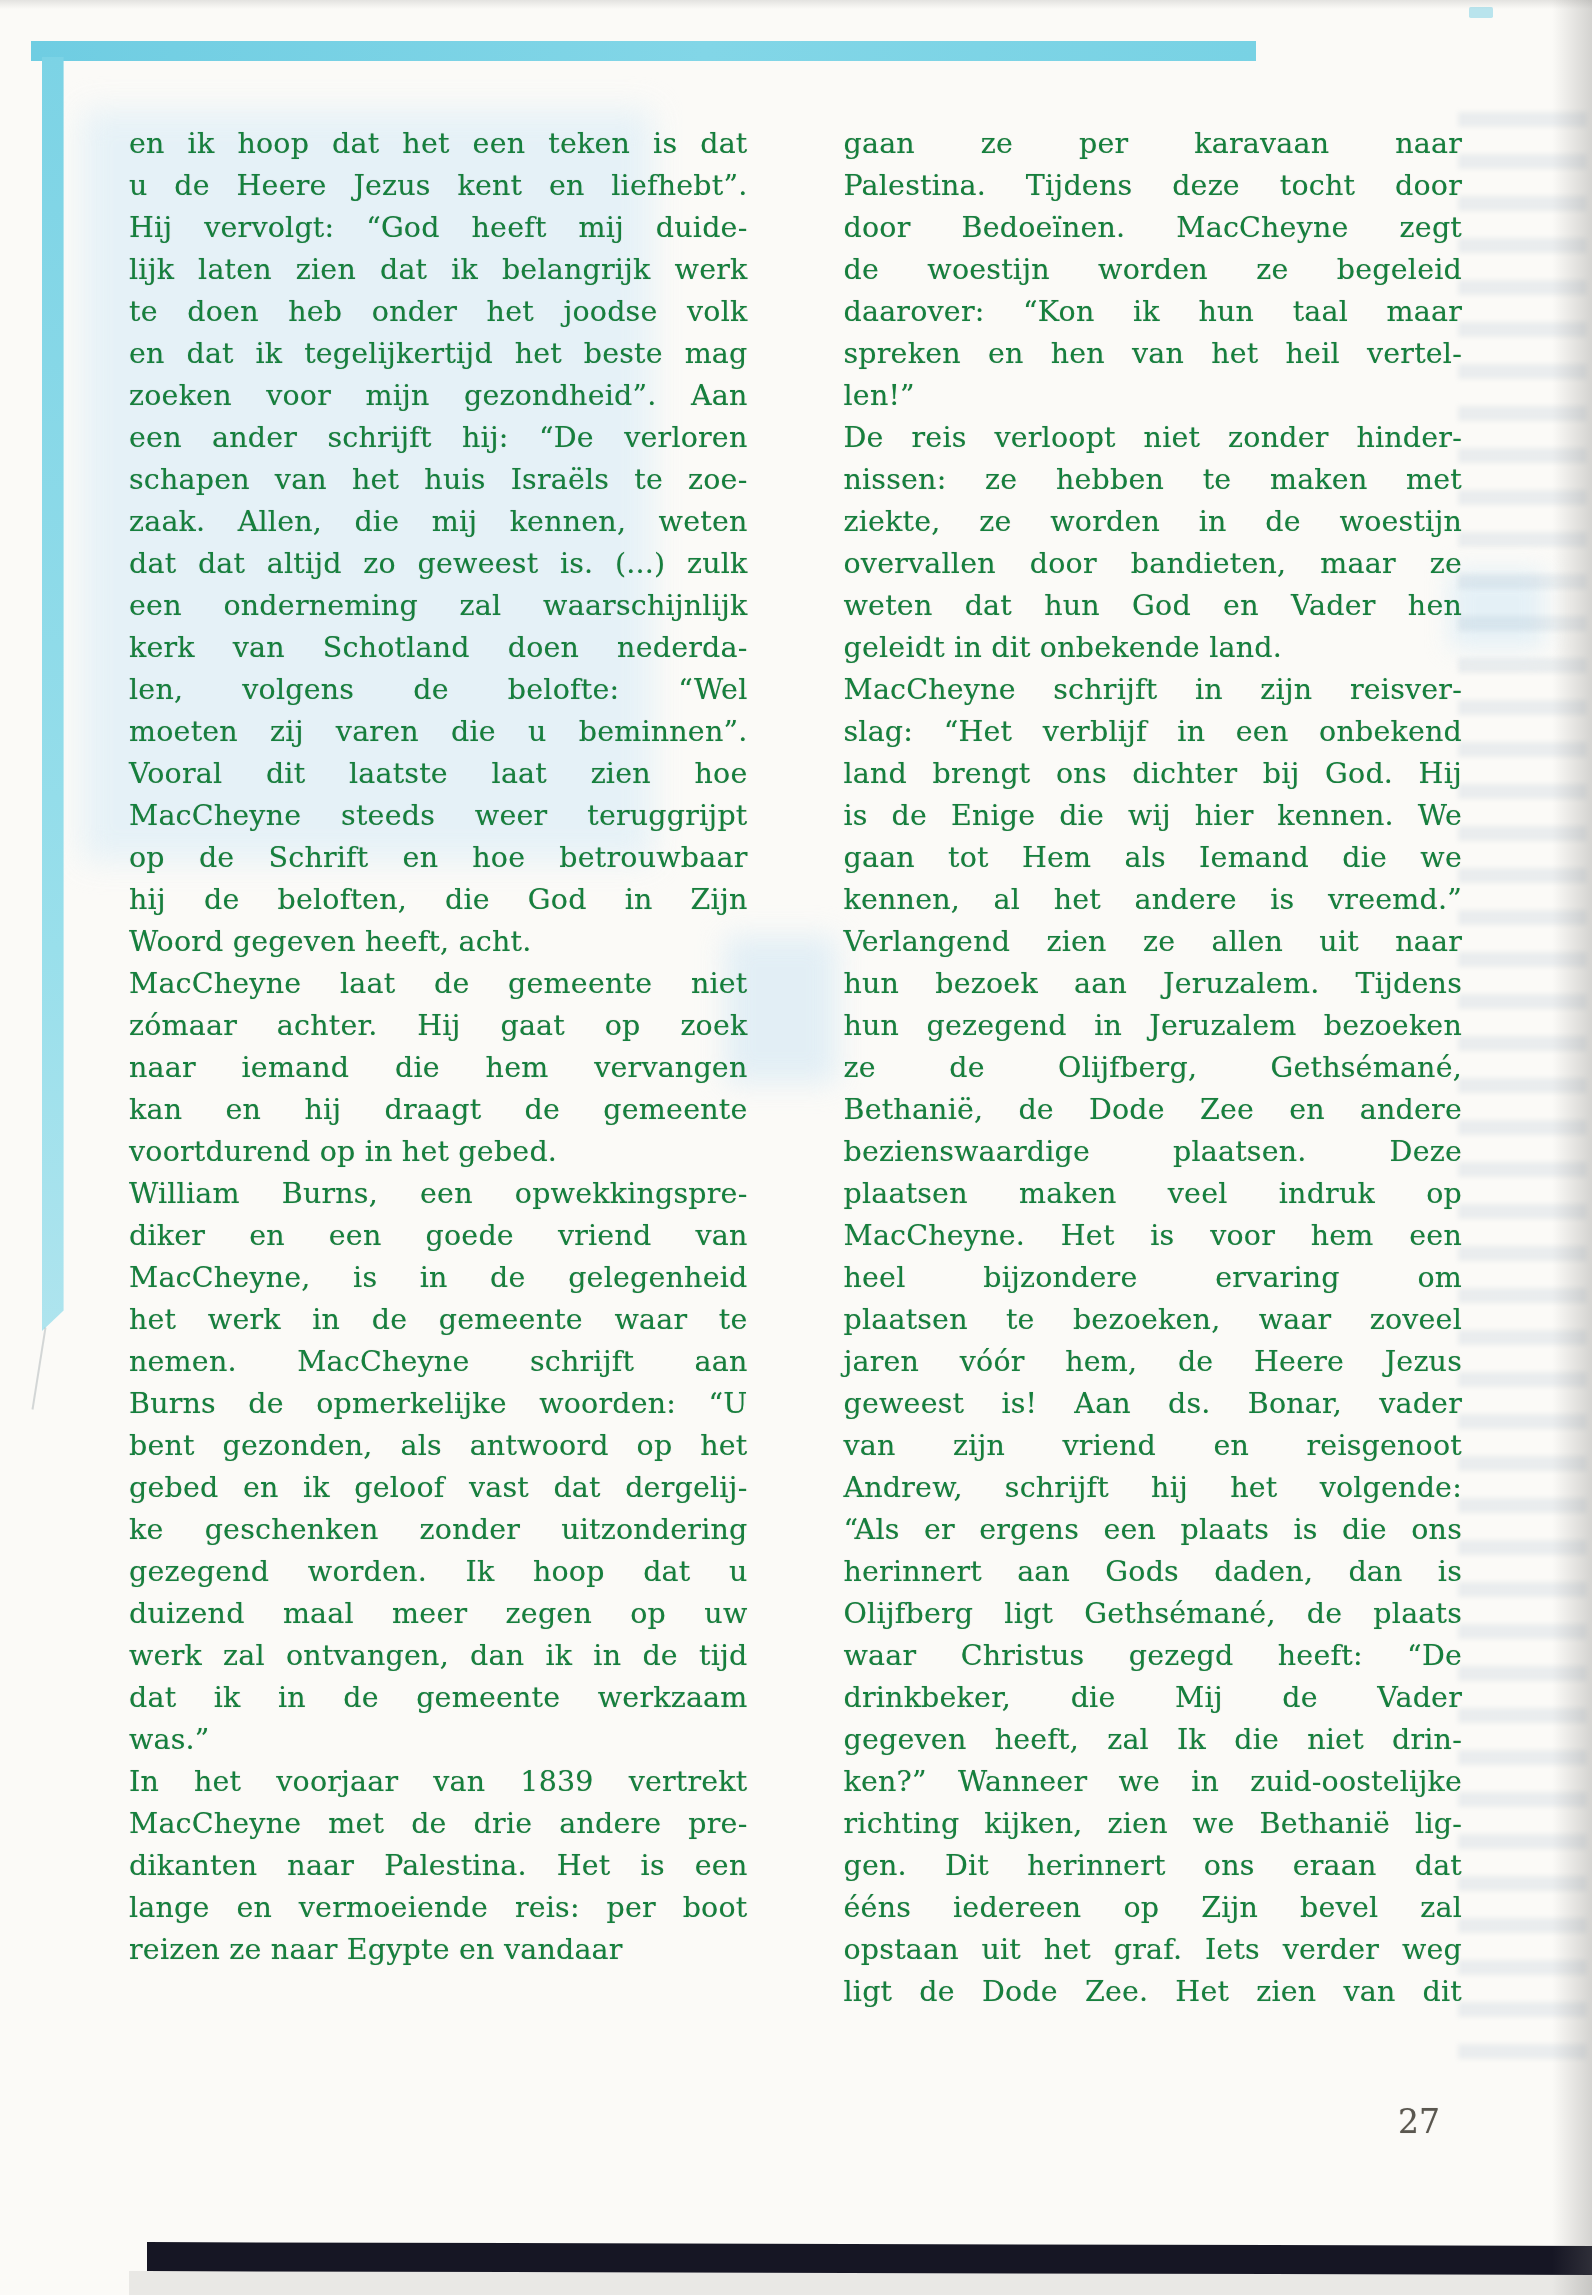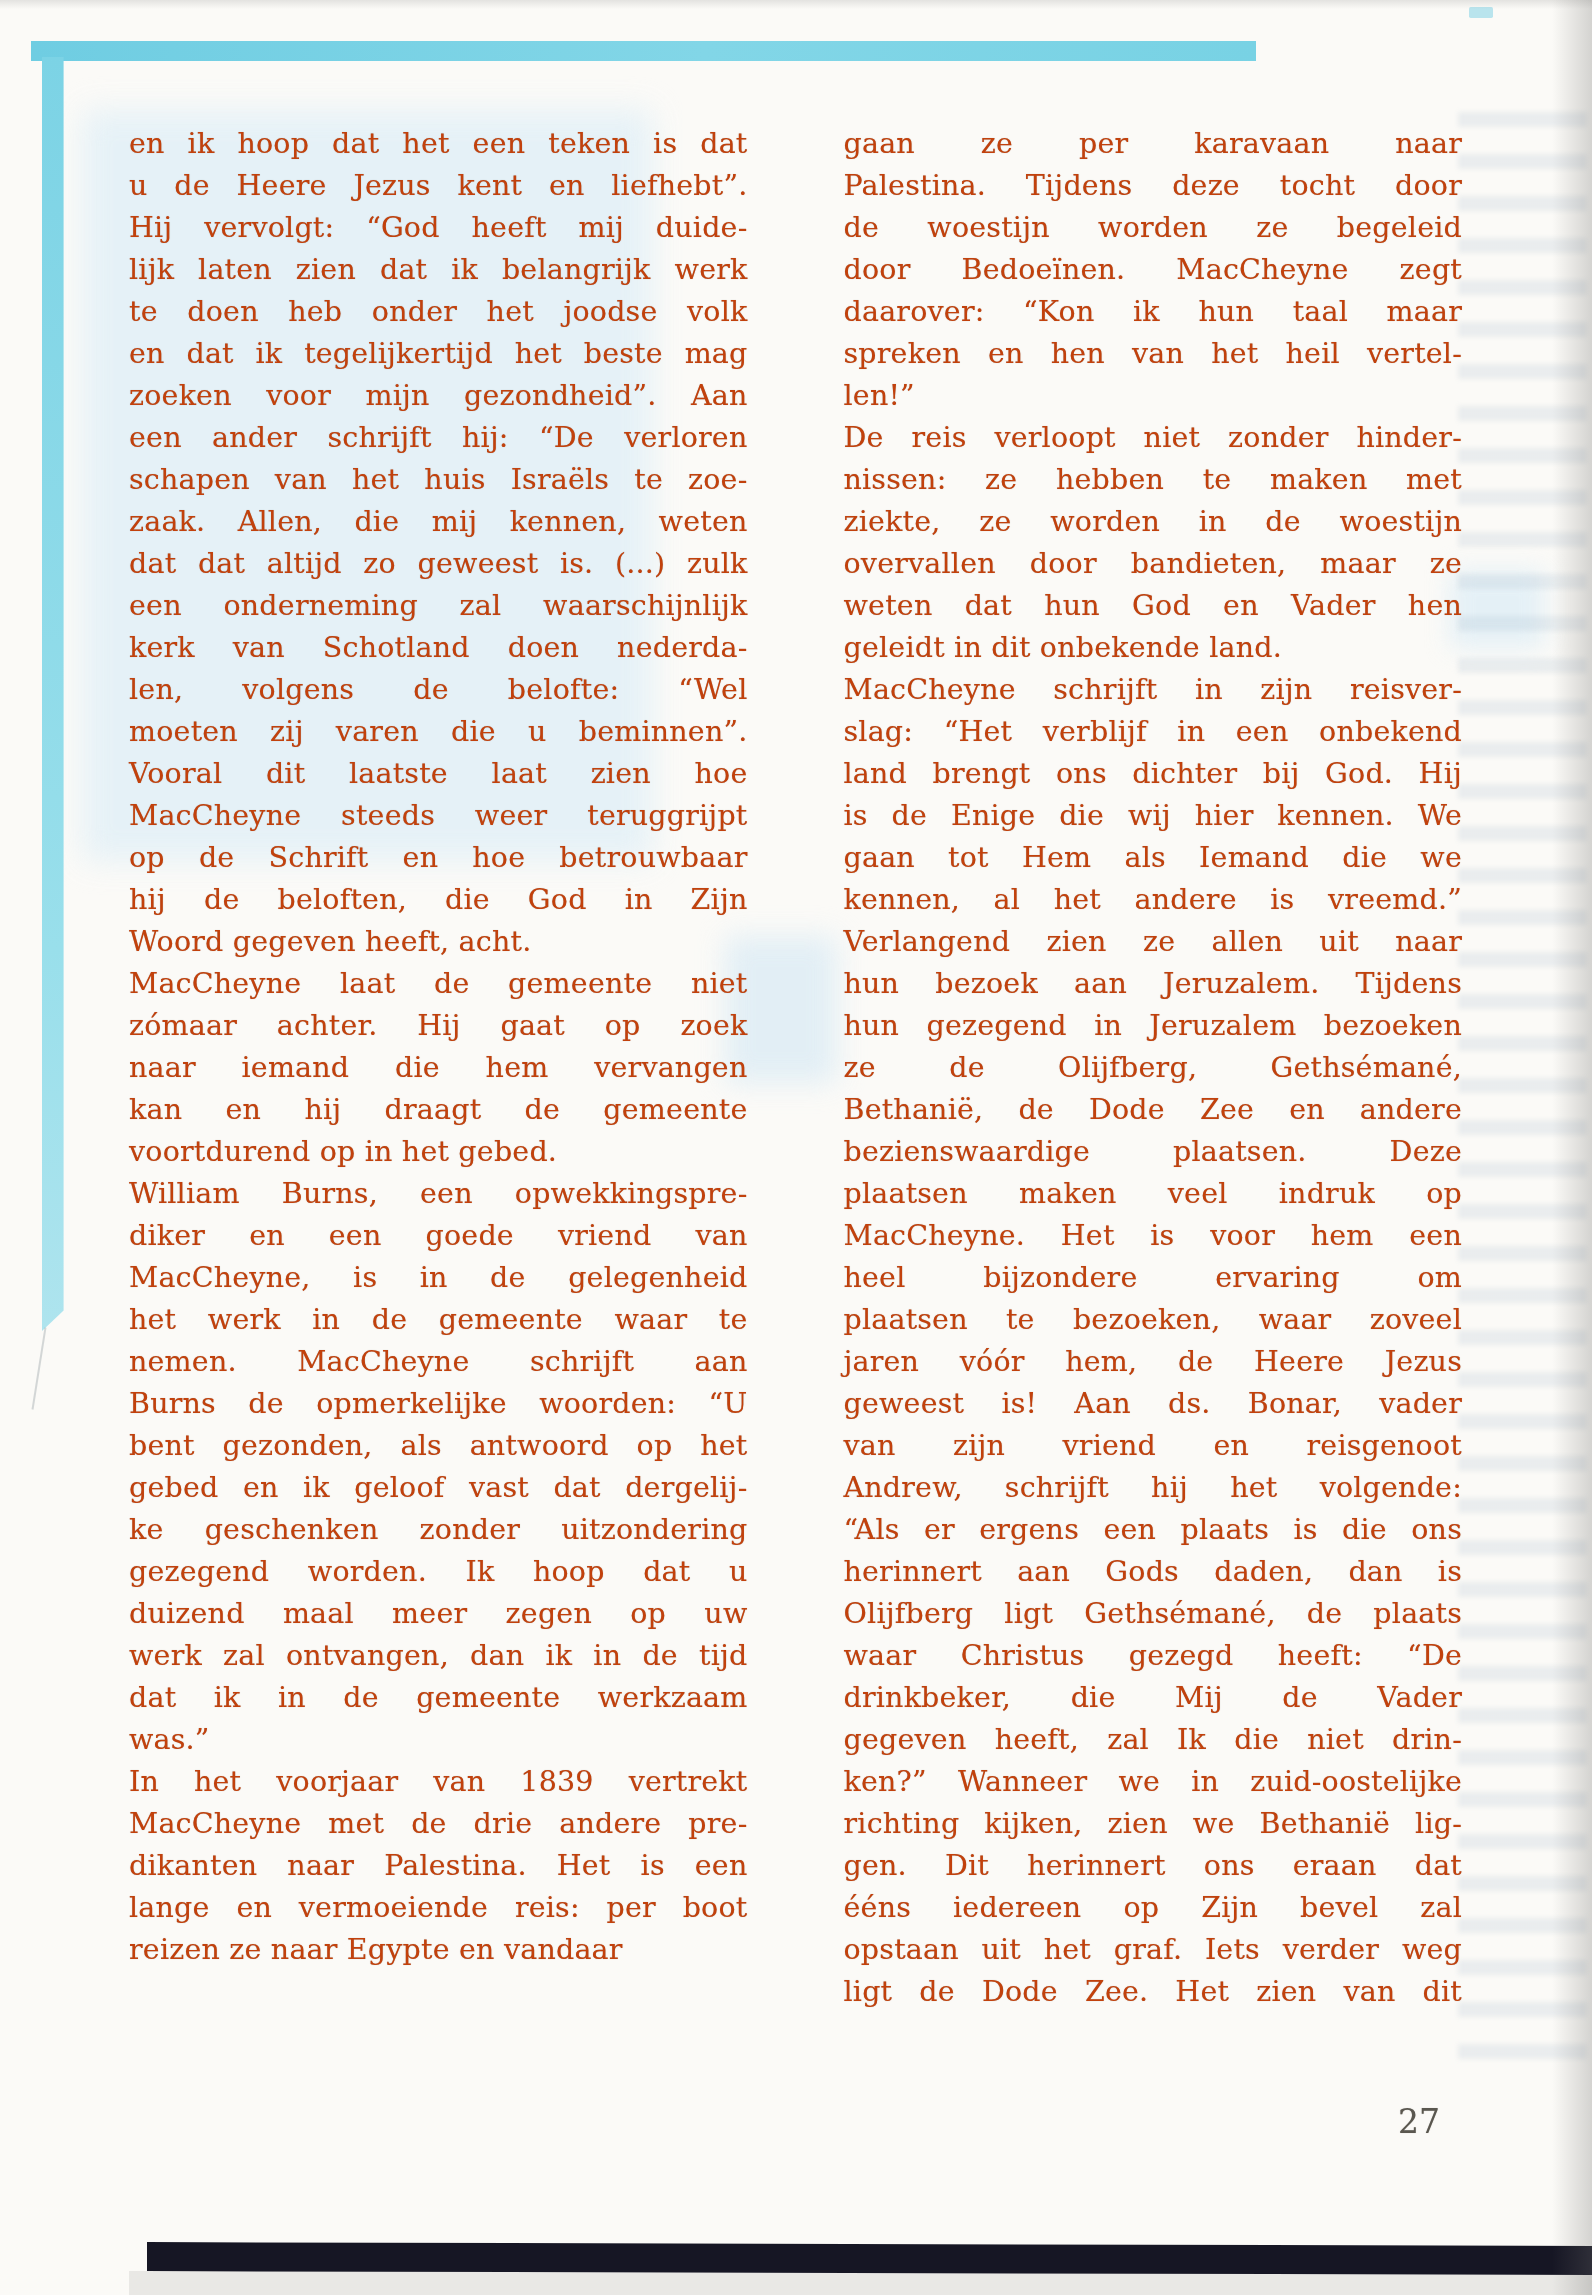--- a/index.html
+++ b/index.html
@@ -89,21 +89,21 @@
   
   .columns {
     position: absolute; left: 129px; top: 123px; width: 1333px;
     display: flex; column-gap: 96px;
     z-index: 3;
   }
   .col {
     width: 619px;
     font-size: 28.5px;
     line-height: 42px;
-    color: #c2410c;
+    color: #15803d;
     letter-spacing: 0.2px;
     text-shadow: 0 0 0.9px rgba(90,86,80,0.45);
   }
   .line {
     height: 42px;
     text-align: justify;
     text-align-last: justify;
   }
   .line.flush {
     text-align-last: left;
@@ -173,22 +173,22 @@
         <div class="line flush">was.”</div>
         <div class="line">In het voorjaar van 1839 vertrekt</div>
         <div class="line">MacCheyne met de drie andere pre-</div>
         <div class="line">dikanten naar Palestina. Het is een</div>
         <div class="line">lange en vermoeiende reis: per boot</div>
         <div class="line flush">reizen ze naar Egypte en vandaar</div>
       </div>
     <div class="col">
         <div class="line">gaan ze per karavaan naar</div>
         <div class="line">Palestina. Tijdens deze tocht door</div>
+        <div class="line">door Bedoeïnen. MacCheyne zegt</div>
         <div class="line">de woestijn worden ze begeleid</div>
-        <div class="line">door Bedoeïnen. MacCheyne zegt</div>
         <div class="line">daarover: “Kon ik hun taal maar</div>
         <div class="line">spreken en hen van het heil vertel-</div>
         <div class="line flush">len!”</div>
         <div class="line">De reis verloopt niet zonder hinder-</div>
         <div class="line">nissen: ze hebben te maken met</div>
         <div class="line">ziekte, ze worden in de woestijn</div>
         <div class="line">overvallen door bandieten, maar ze</div>
         <div class="line">weten dat hun God en Vader hen</div>
         <div class="line flush">geleidt in dit onbekende land.</div>
         <div class="line">MacCheyne schrijft in zijn reisver-</div>

